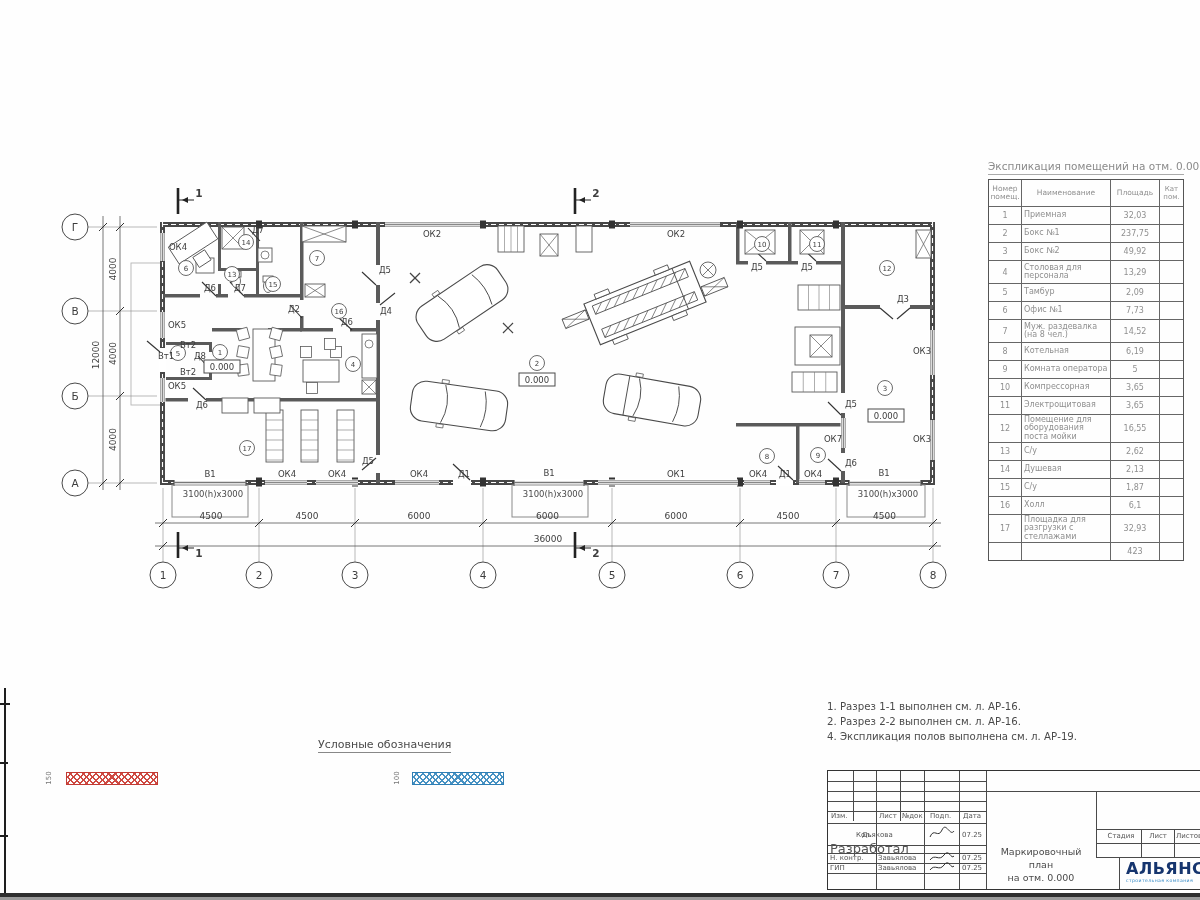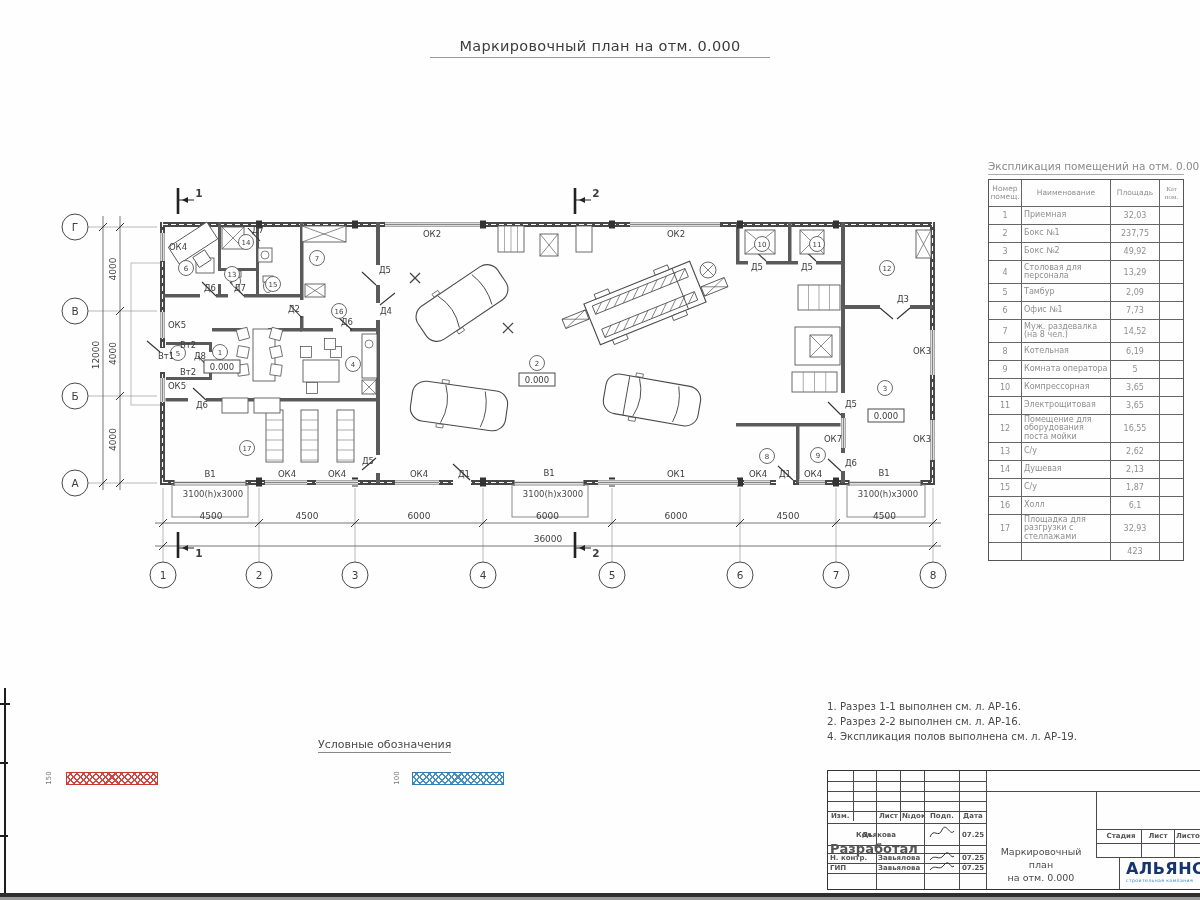--- a/index.html
+++ b/index.html
@@ -12,21 +12,21 @@
   
   #spec{left:988px;top:160px;width:196px;}
   #spec-title{font-size:10.5px;color:#8a8a8a;border-bottom:1px solid #aaa;padding-bottom:2px;margin-bottom:4px;white-space:nowrap;}
   #spec-table{border:1.3px solid #555;}
   .spec-row{display:flex;border-top:1px solid #666;}
   .spec-row:first-child{border-top:none;}
   .sc{font-size:8px;color:#8f8f8f;overflow:hidden;}
   .sc.num{width:32px;text-align:center;border-right:1px solid #666;display:flex;align-items:center;justify-content:center;}
   .sc.name{width:84px;border-right:1px solid #666;padding:1px 2px;line-height:8.3px;display:flex;align-items:center;}
   .sc.area{width:48px;text-align:center;border-right:1px solid #666;display:flex;align-items:center;justify-content:center;}
-  .sc.cat{flex:1;font-family:Liberation Serif, serif;}
+  .sc.cat{flex:1;}
   #spec-head{display:flex;height:26px;border-bottom:1px solid #666;}
   #spec-head .sc{font-size:7.5px;line-height:8px;}
   
   #legend-title{left:318px;top:738px;font-size:11px;color:#4a4a4a;border-bottom:1px solid #888;padding-bottom:1px;}
   .hatchbar{height:11px;border-width:1px;border-style:solid;}
   #hatch-red{left:66px;top:772px;width:90px;border-color:#c23b34;
      background:repeating-linear-gradient(45deg,#cf4a42 0 1.5px,transparent 1.5px 4.5px),
                 repeating-linear-gradient(-45deg,#cf4a42 0 1.5px,transparent 1.5px 4.5px);}
   #hatch-blue{left:412px;top:772px;width:90px;border-color:#2f7fb5;
      background:repeating-linear-gradient(45deg,#4792c3 0 1.5px,transparent 1.5px 4.5px),
@@ -34,34 +34,33 @@
   .legdim{font-size:7px;color:#777;transform:rotate(-90deg);transform-origin:center;}
   #legdim-1{left:42px;top:774px;} #legdim-2{left:390px;top:774px;}
   .legtext{font-size:10.3px;color:#4a4a4a;line-height:14.5px;width:196px;}
   #legtext-1{left:168px;top:766px;} #legtext-2{left:514px;top:766px;}
   
   #notes{left:827px;top:700px;width:276px;}
   .note-line{font-size:10.2px;color:#4a4a4a;line-height:14.8px;}
   
   #tblock{left:827px;top:770px;width:373px;height:118px;border-left:1.4px solid #333;border-top:1.4px solid #333;border-bottom:1.4px solid #333;}
   .tbl-line{position:absolute;background:#4a4a4a;}
-  .tbl-txt{position:absolute;font-size:7px;color:#555;white-space:nowrap;font-weight:bold;}
+  .tbl-txt{position:absolute;font-size:7px;color:#555;white-space:nowrap;}
   #doc-title{position:absolute;left:160px;top:74px;width:106px;text-align:center;font-size:9.5px;color:#4a4a4a;line-height:13px;}
   #logo{position:absolute;left:294px;top:88px;width:80px;overflow:hidden;}
   #logo-text{font-size:16px;font-weight:bold;color:#16356e;letter-spacing:.5px;white-space:nowrap;}
   #logo-sub{font-size:4.6px;color:#2f86c4;white-space:nowrap;letter-spacing:.4px;}
   
   .edge{background:#1e1e1e;}
 </style>
 </head>
 <body>
 
 <div id="sheet">
 
-  <div class="abs" id="main-title">Маркировочный план на отм. 0.000</div>
 
   <svg id="plan-svg" class="abs" style="left:0;top:0" width="1200" height="900" viewBox="0 0 1200 900">
     <g id="g-ramp">
         <rect x="131" y="263" width="32" height="142" fill="none" stroke="#b5b5b5" stroke-width="0.9"></rect>
       </g>
     <g id="g-walls">
         <rect x="163" y="222" width="770" height="5" fill="#474747"></rect>
         <rect x="163" y="480" width="770" height="5" fill="#474747"></rect>
         <rect x="160" y="222" width="5" height="263" fill="#474747"></rect>
         <rect x="930" y="222" width="5" height="263" fill="#474747"></rect>

